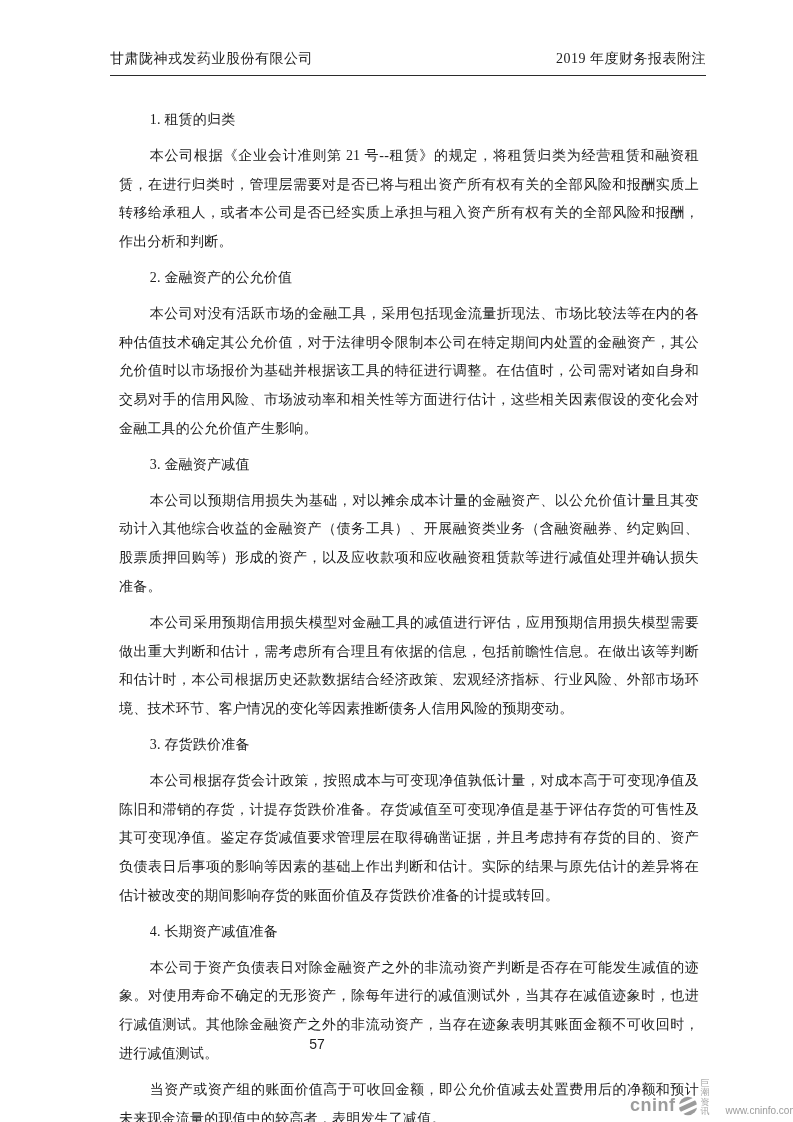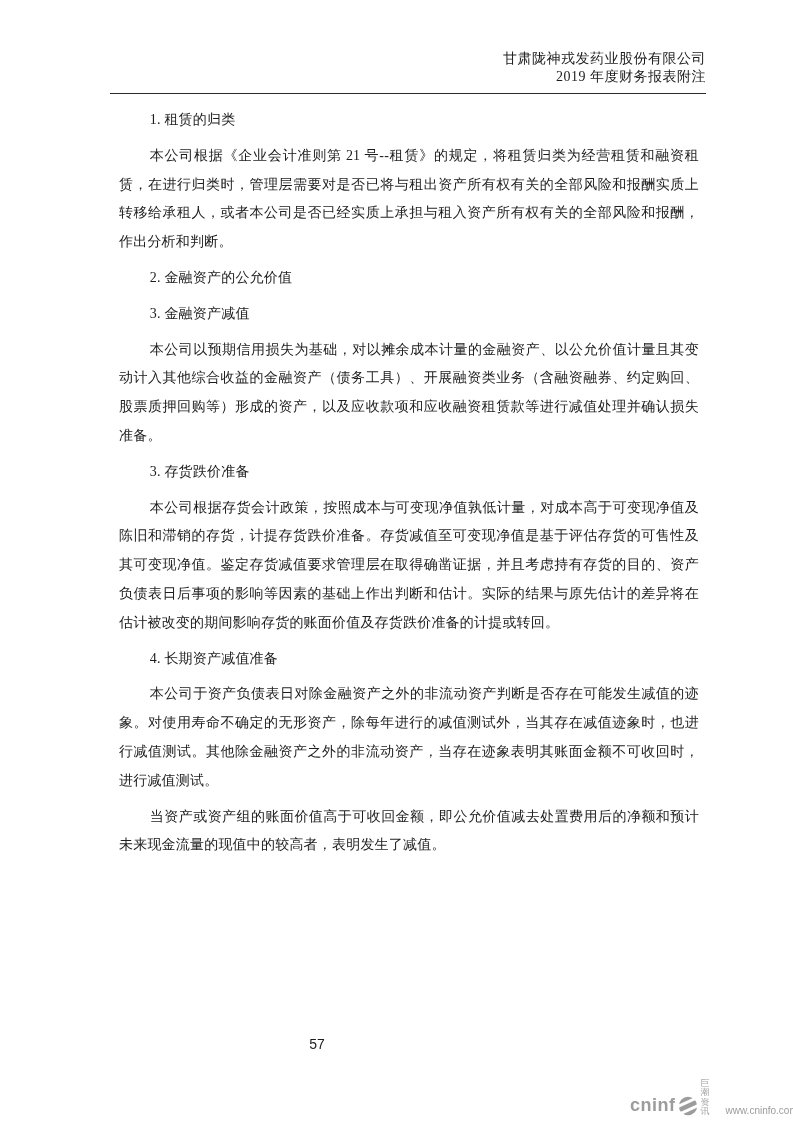--- a/index.html
+++ b/index.html
@@ -20,21 +20,20 @@
     position: absolute;
     left: 110px;
     width: 596px;
     top: 50px;
     display: flex;
     justify-content: space-between;
     align-items: flex-end;
     font-size: 14px;
     padding-bottom: 7px;
     border-bottom: 1.5px solid #2b2b2b;
-    flex-direction: column;
   }
   .header .company { letter-spacing: 0.5px; }
   .header .report  { letter-spacing: 0.5px; }
   .content {
     position: absolute;
     left: 112px;
     width: 594px;
     top: 99px;
   }
   .content p {
@@ -102,22 +101,24 @@
 
   <div class="header">
     <span class="company">甘肃陇神戎发药业股份有限公司</span>
     <span class="report">2019 年度财务报表附注</span>
   </div>
 
   <div class="content" id="sections-container">
       <p>1. 租赁的归类</p>
       <p>本公司根据《企业会计准则第 21 号--租赁》的规定，将租赁归类为经营租赁和融资租赁，在进行归类时，管理层需要对是否已将与租出资产所有权有关的全部风险和报酬实质上转移给承租人，或者本公司是否已经实质上承担与租入资产所有权有关的全部风险和报酬，作出分析和判断。</p>
       <p>2. 金融资产的公允价值</p>
+      <p>本公司对没有活跃市场的金融工具，采用包括现金流量折现法、市场比较法等在内的各种估值技术确定其公允价值，对于法律明令限制本公司在特定期间内处置的金融资产，其公允价值时以市场报价为基础并根据该工具的特征进行调整。在估值时，公司需对诸如自身和交易对手的信用风险、市场波动率和相关性等方面进行估计，这些相关因素假设的变化会对金融工具的公允价值产生影响。</p>
       <p>3. 金融资产减值</p>
       <p>本公司以预期信用损失为基础，对以摊余成本计量的金融资产、以公允价值计量且其变动计入其他综合收益的金融资产（债务工具）、开展融资类业务（含融资融券、约定购回、股票质押回购等）形成的资产，以及应收款项和应收融资租赁款等进行减值处理并确认损失准备。</p>
+      <p>本公司采用预期信用损失模型对金融工具的减值进行评估，应用预期信用损失模型需要做出重大判断和估计，需考虑所有合理且有依据的信息，包括前瞻性信息。在做出该等判断和估计时，本公司根据历史还款数据结合经济政策、宏观经济指标、行业风险、外部市场环境、技术环节、客户情况的变化等因素推断债务人信用风险的预期变动。</p>
       <p>3. 存货跌价准备</p>
       <p>本公司根据存货会计政策，按照成本与可变现净值孰低计量，对成本高于可变现净值及陈旧和滞销的存货，计提存货跌价准备。存货减值至可变现净值是基于评估存货的可售性及其可变现净值。鉴定存货减值要求管理层在取得确凿证据，并且考虑持有存货的目的、资产负债表日后事项的影响等因素的基础上作出判断和估计。实际的结果与原先估计的差异将在估计被改变的期间影响存货的账面价值及存货跌价准备的计提或转回。</p>
       <p>4. 长期资产减值准备</p>
       <p>本公司于资产负债表日对除金融资产之外的非流动资产判断是否存在可能发生减值的迹象。对使用寿命不确定的无形资产，除每年进行的减值测试外，当其存在减值迹象时，也进行减值测试。其他除金融资产之外的非流动资产，当存在迹象表明其账面金额不可收回时，进行减值测试。</p>
       <p>当资产或资产组的账面价值高于可收回金额，即公允价值减去处置费用后的净额和预计未来现金流量的现值中的较高者，表明发生了减值。</p>
     </div>
 
   <div class="page-number">57</div>
 
   <div class="logo-block">

